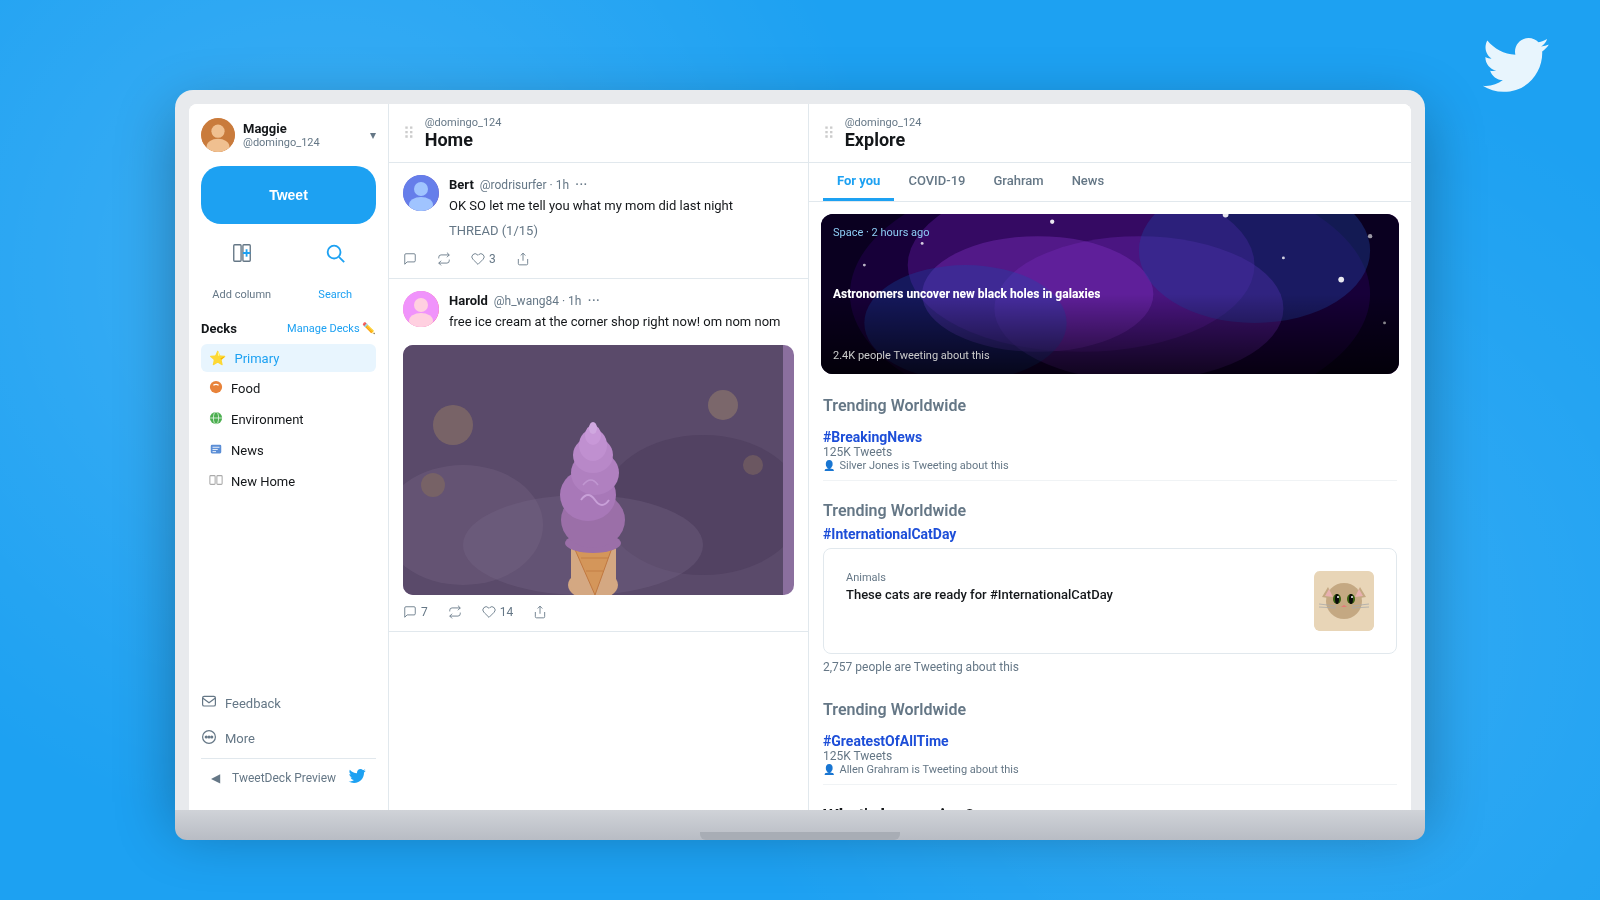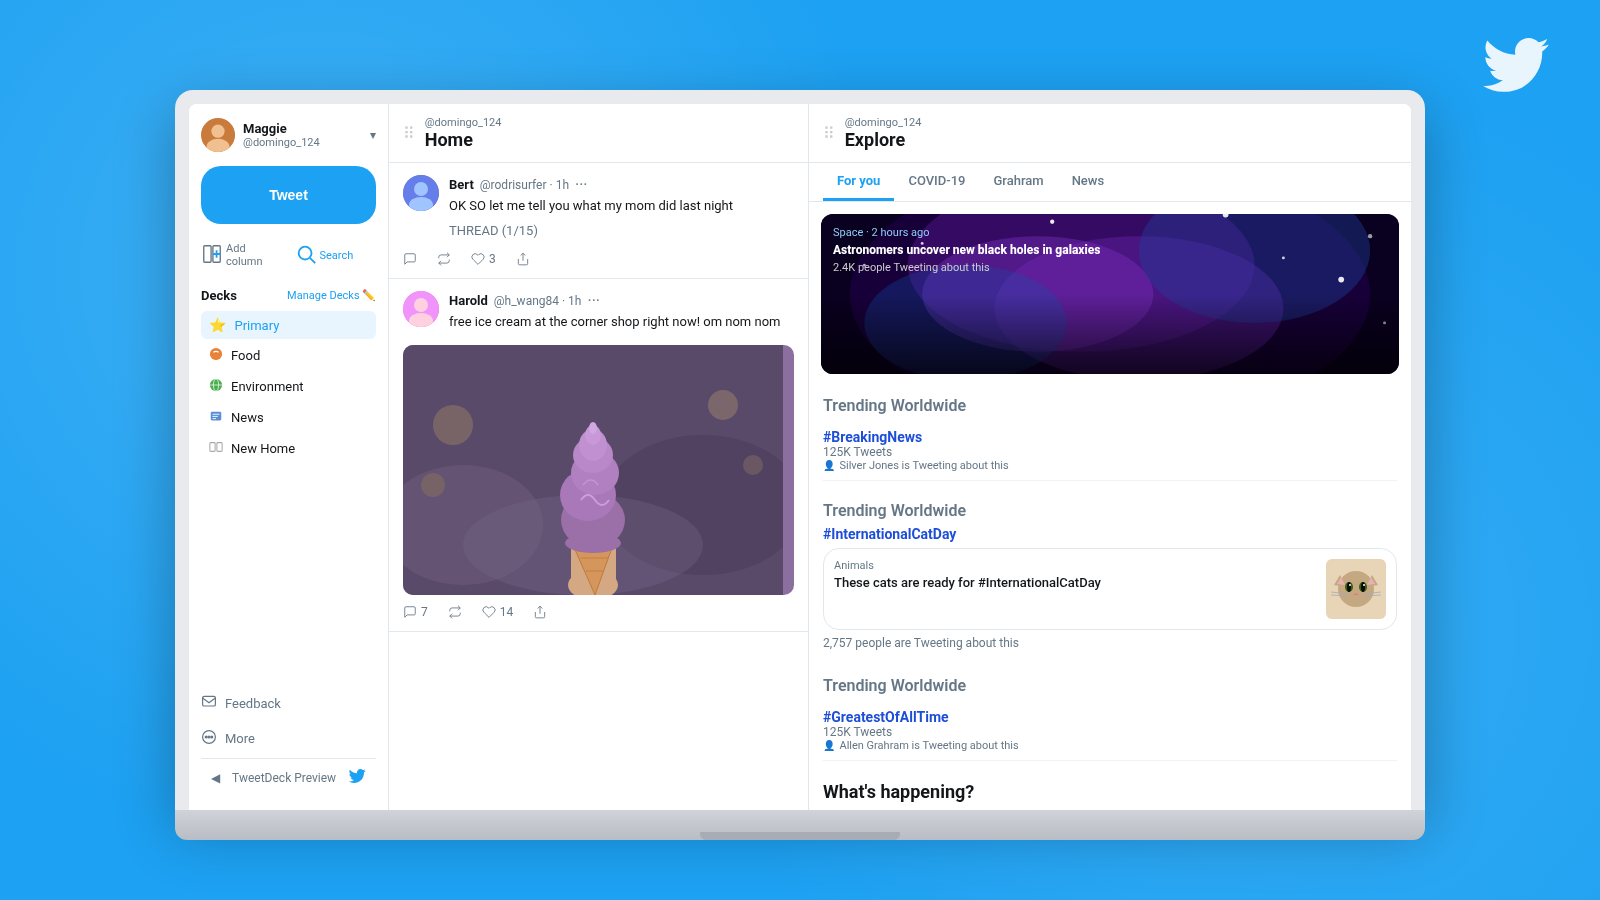--- a/index.html
+++ b/index.html
@@ -166,23 +166,23 @@
 
     .sidebar-actions {
       display: flex;
       gap: 12px;
       margin-bottom: 16px;
       padding: 4px 0;
     }
 
     .sidebar-action {
       display: flex;
-      flex-direction: row;
-      align-items: center;
-      gap: 3px;
+      flex-direction: column;
+      align-items: center;
+      gap: 21px;
       cursor: pointer;
       color: #657786;
       font-size: 11px;
       flex: 1;
     }
 
     .sidebar-action.active {
       color: #1da1f2;
     }
 
@@ -449,21 +449,21 @@
       background: linear-gradient(135deg, #1a0533 0%, #2d1b4e 30%, #4a2060 50%, #6b3080 70%, #8b4a9e 100%);
       position: relative;
     }
 
     .space-card-overlay {
       position: absolute;
       inset: 0;
       background: linear-gradient(to top, rgba(0,0,0,0.7) 0%, transparent 50%);
       display: flex;
       flex-direction: column;
-      justify-content: flex-start;
+      justify-content: space-between;
       padding: 12px;
     }
 
     .space-badge {
       font-size: 11px;
       color: #8ecdf5;
       margin-bottom: 4px;
     }
 
     .space-title {
@@ -515,22 +515,22 @@
     .trending-meta {
       font-size: 11px;
       color: #657786;
       display: flex;
       align-items: center;
       gap: 4px;
     }
 
     .trending-card {
       border: 1px solid #e1e8ed;
-      border-radius: 16px;
-      padding: 10px;
+      border-radius: 8px;
+      padding: 22px;
       display: flex;
       gap: 10px;
       margin-top: 6px;
     }
 
     .trending-card-text {
       flex: 1;
     }
 
     .trending-card-category {

